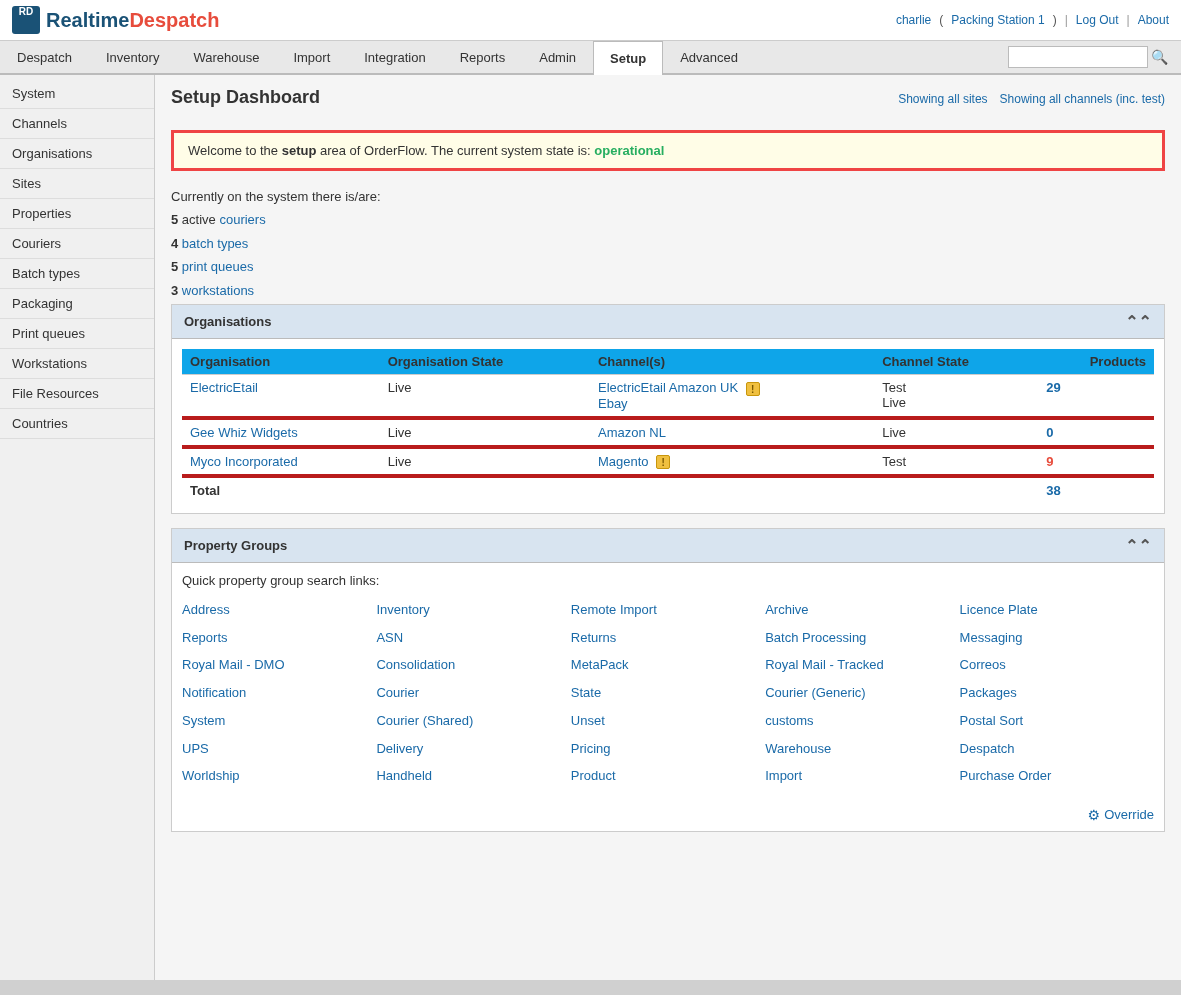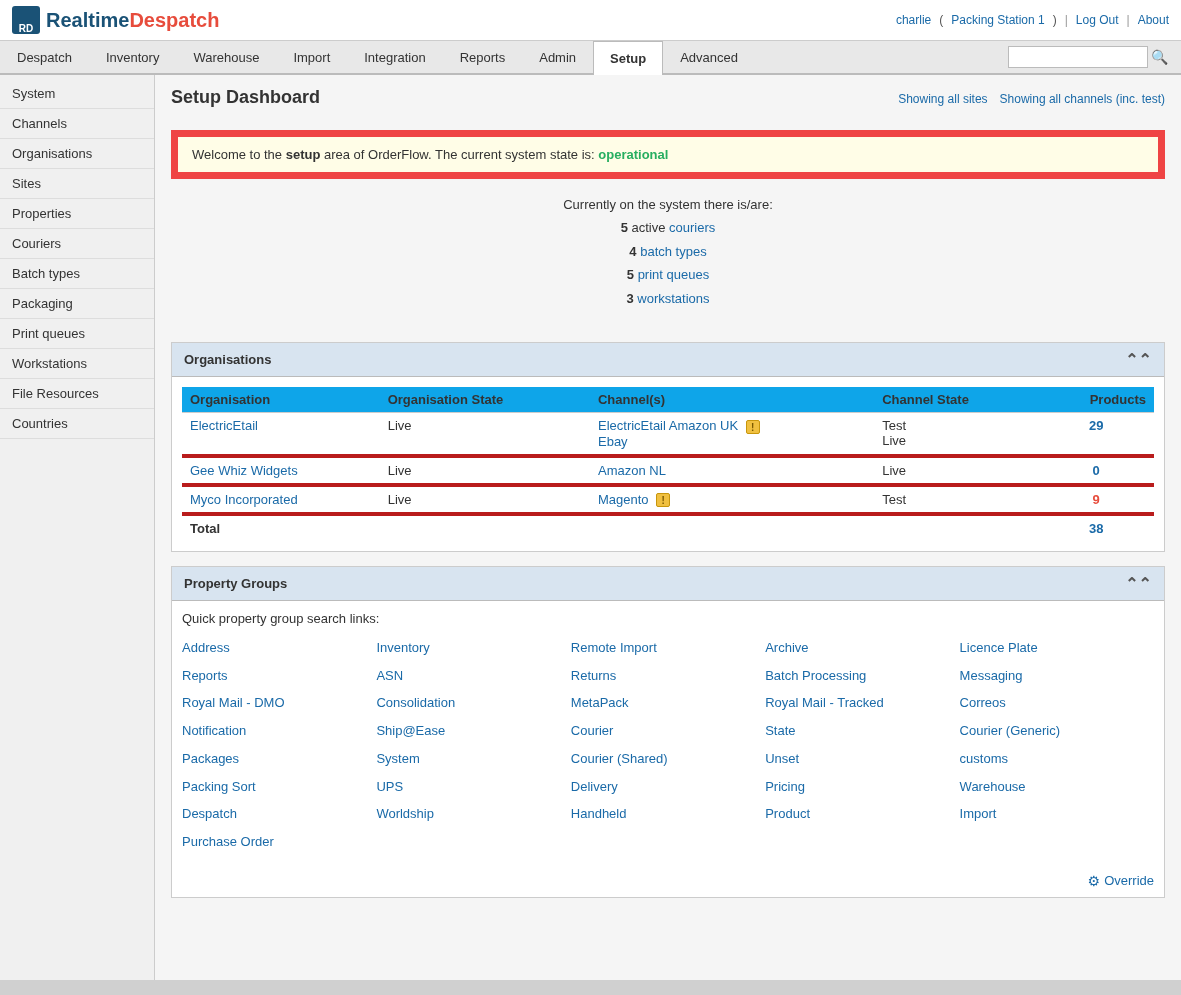--- a/index.html
+++ b/index.html
@@ -1,21 +1,21 @@
 <!DOCTYPE html>
 <html><head>
   <meta charset="utf-8">
   <style>
     * { box-sizing: border-box; margin: 0; padding: 0; }
     body { font-family: Arial, sans-serif; font-size: 13px; background: #d0d0d0; color: #333; }
 
     
     #header { background: #fff; border-bottom: 1px solid #ccc; padding: 6px 12px; display: flex; align-items: center; justify-content: space-between; }
     #logo { display: flex; align-items: center; gap: 6px; }
-    #logo-icon { width: 28px; height: 28px; background: #1a5276; border-radius: 3px; display: flex; align-items: flex-end; justify-content: center; }
+    #logo-icon { width: 28px; height: 28px; background: #1a5276; border-radius: 3px; display: flex; align-items: flex-start; justify-content: center; }
     #logo-icon span { color: #fff; font-size: 10px; font-weight: bold; }
     #logo-text { font-size: 20px; font-weight: bold; color: #333; }
     #logo-text span.realtime { color: #1a5276; }
     #logo-text span.despatch { color: #e74c3c; }
     #header-right { display: flex; align-items: center; gap: 8px; font-size: 12px; color: #555; }
     #header-right a { color: #1a6aa8; text-decoration: none; }
     .pipe { color: #999; }
 
     
     #nav { background: #e8e8e8; border-bottom: 2px solid #bbb; display: flex; align-items: stretch; }
@@ -35,38 +35,38 @@
     
     #main { flex: 1; padding: 12px 16px; background: #f5f5f5; }
 
     
     #page-title-row { display: flex; align-items: baseline; justify-content: space-between; margin-bottom: 22px; }
     #page-title { font-size: 18px; font-weight: bold; color: #333; }
     #page-title-links { display: flex; gap: 12px; font-size: 12px; }
     #page-title-links a { color: #1a6aa8; text-decoration: none; }
 
     
-    #welcome-box { background: #fffde7; border: 7px solid #ef4444; padding: 10px 14px; margin-bottom: 14px; font-size: 13px; }
-
-    
-    #stats { margin-bottom: 32px; font-size: 13px; line-height: 1.8; text-align: center; }
+    #welcome-box { background: #fffde7; border: 3px solid #ef4444; padding: 10px 14px; margin-bottom: 14px; font-size: 13px; }
+
+    
+    #stats { margin-bottom: 2px; font-size: 13px; line-height: 1.8; }
     #stats a { color: #1a6aa8; text-decoration: none; }
 
     
     .section-box { border: 1px solid #ccc; background: #fff; margin-bottom: 14px; }
     .section-header { background: #d8e4f0; padding: 7px 12px; display: flex; align-items: center; justify-content: space-between; font-weight: bold; font-size: 13px; border-bottom: 1px solid #bbb; }
     .section-collapse { cursor: pointer; color: #555; font-size: 16px; }
     .section-body { padding: 10px; }
 
     
     .org-table { width: 100%; border-collapse: collapse; font-size: 13px; }
     .org-table th { text-align: left; padding: 5px 8px; background: #0ea5e9; border-bottom: 1px solid #ccc; color: #333; font-weight: bold; }
     .org-table th.right { text-align: right; }
     .org-table td { padding: 5px 8px; border-bottom: 4px solid #b91c1c; vertical-align: top; }
-    .org-table td.right { text-align: center; }
+    .org-table td.right { text-align: left; }
     .org-table tr:last-child td { border-bottom: none; font-weight: bold; }
     .org-table a { color: #1a6aa8; text-decoration: none; }
     .channel-link { color: #1a6aa8; text-decoration: none; }
     .warn-icon { display: inline-block; width: 14px; height: 14px; background: #f0c040; border: 1px solid #c8960c; border-radius: 2px; text-align: center; line-height: 13px; font-size: 10px; font-weight: bold; color: #7a5800; margin-left: 4px; vertical-align: middle; }
     .num-blue { color: #1a6aa8; font-weight: bold; }
     .num-red { color: #e74c3c; font-weight: bold; }
 
     
     .prop-search-label { font-size: 13px; margin-bottom: 10px; }
     .prop-grid { display: grid; grid-template-columns: repeat(5, 1fr); gap: 3px 0; }
@@ -241,30 +241,29 @@
           <a href="#">ASN</a>
           <a href="#">Returns</a>
           <a href="#">Batch Processing</a>
           <a href="#">Messaging</a>
           <a href="#">Royal Mail - DMO</a>
           <a href="#">Consolidation</a>
           <a href="#">MetaPack</a>
           <a href="#">Royal Mail - Tracked</a>
           <a href="#">Correos</a>
           <a href="#">Notification</a>
-          <a href="#">Ship@Ease</a>
           <a href="#">Courier</a>
           <a href="#">State</a>
           <a href="#">Courier (Generic)</a>
           <a href="#">Packages</a>
           <a href="#">System</a>
           <a href="#">Courier (Shared)</a>
           <a href="#">Unset</a>
           <a href="#">customs</a>
-          <a href="#">Packing Sort</a>
+          <a href="#">Postal Sort</a>
           <a href="#">UPS</a>
           <a href="#">Delivery</a>
           <a href="#">Pricing</a>
           <a href="#">Warehouse</a>
           <a href="#">Despatch</a>
           <a href="#">Worldship</a>
           <a href="#">Handheld</a>
           <a href="#">Product</a>
           <a href="#">Import</a>
           <a href="#">Purchase Order</a>

